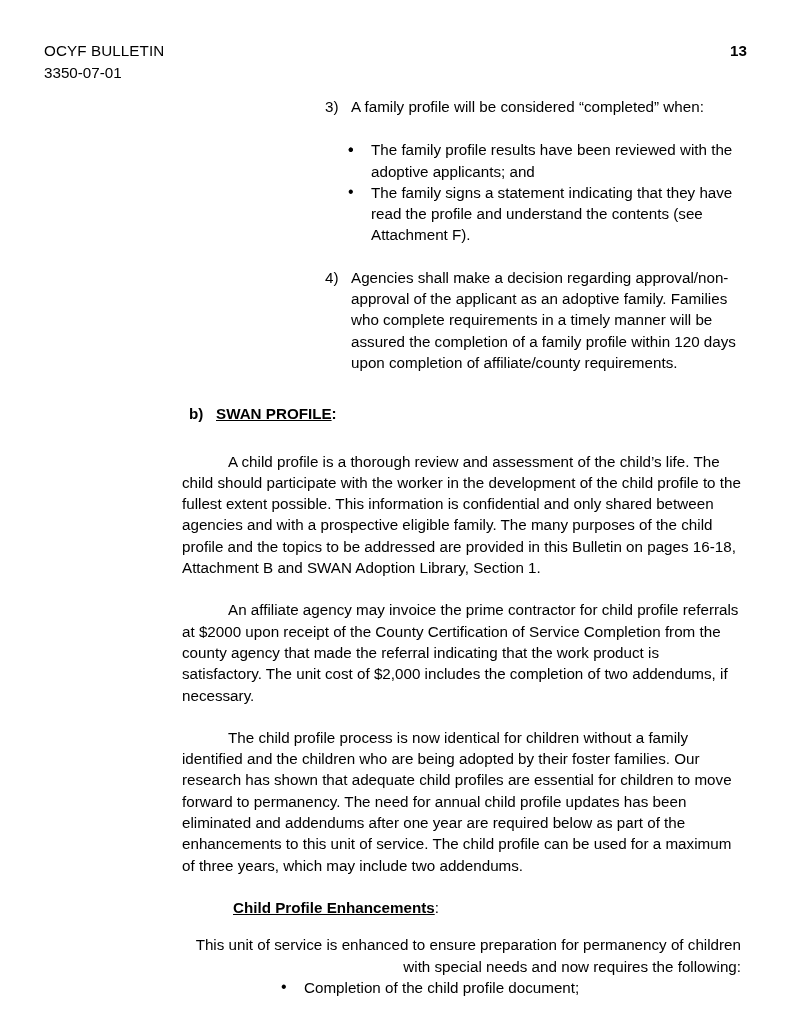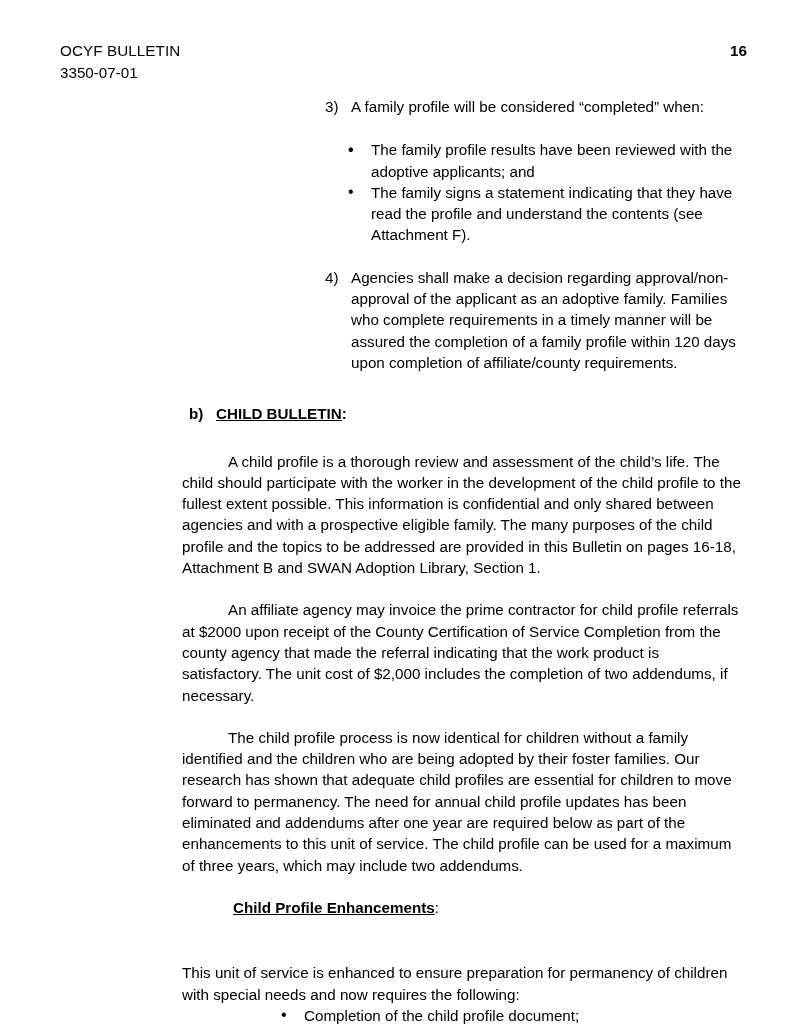--- a/index.html
+++ b/index.html
@@ -33,21 +33,20 @@
     width: 791px;
     height: 46px;
   }
   .header-left {
     position: absolute;
     left: 44px;
     top: 0;
     font-size: 15.2px;
     line-height: 22px;
     letter-spacing: 0.1px;
-    margin-left: 16px;
   }
   .header-left .line2 { letter-spacing: 0px; }
   .header-page-no {
     position: absolute;
     left: 0;
     top: 0;
     width: 747px;
     text-align: right;
     font-size: 15.2px;
     line-height: 22px;
@@ -122,41 +121,40 @@
 
   .sub-head {
     margin-left: 233px;
     width: 508px;
   }
   .sub-head .u { text-decoration: underline; font-weight: bold; }
 
   p.para.centered-ish {
     margin-left: 182px;
     width: 559px;
-    text-align: left;
+    text-align: right;
     text-indent: 0;
-    margin-top: 28px;
   }
   .vgap-16 { height: 16px; }
   .vgap-21 { height: 21px; }
   .vgap-22 { height: 22px; }
   .vgap-26 { height: 26px; }
   .vgap-30 { height: 30px; }
 </style>
 </head>
 <body>
 
 <div class="page">
 
   <div class="doc-header">
     <div class="header-left">
       <div>OCYF BULLETIN</div>
       <div class="line2">3350-07-01</div>
     </div>
-    <div class="header-page-no">16</div>
+    <div class="header-page-no">13</div>
   </div>
 
   <div class="doc-body">
 
     <div class="num-block">
       <span class="marker">3)</span>
       <span>A family profile will be considered “completed” when:</span>
     </div>
 
     <div class="vgap-22"></div>
@@ -179,21 +177,21 @@
 
     <div class="num-block">
       <span class="marker">4)</span>
       <span>Agencies shall make a decision regarding approval/non-approval of the applicant as an adoptive family.  Families who complete requirements in a timely manner will be assured the completion of a family profile within 120 days upon completion of affiliate/county requirements.</span>
     </div>
 
     <div class="vgap-30"></div>
 
     <div class="sec-head">
       <span class="marker">b)</span>
-      <span class="u">CHILD BULLETIN</span><span>:</span>
+      <span class="u">SWAN PROFILE</span><span>:</span>
     </div>
 
     <div class="vgap-26"></div>
 
     <p class="para">A child profile is a thorough review and assessment of the child’s life.  The child should participate with the worker in the development of the child profile to the fullest extent possible.  This information is confidential and only shared between agencies and with a prospective eligible family.  The many purposes of the child profile and the topics to be addressed are provided in this Bulletin on pages 16-18, Attachment B and SWAN Adoption Library, Section 1.</p>
 
     <div class="vgap-21"></div>
 
     <p class="para">An affiliate agency may invoice the prime contractor for child profile referrals at $2000 upon receipt of the County Certification of Service Completion from the county agency that made the referral indicating that the work product is satisfactory.  The unit cost of $2,000 includes the completion of two addendums, if necessary.</p>
 

